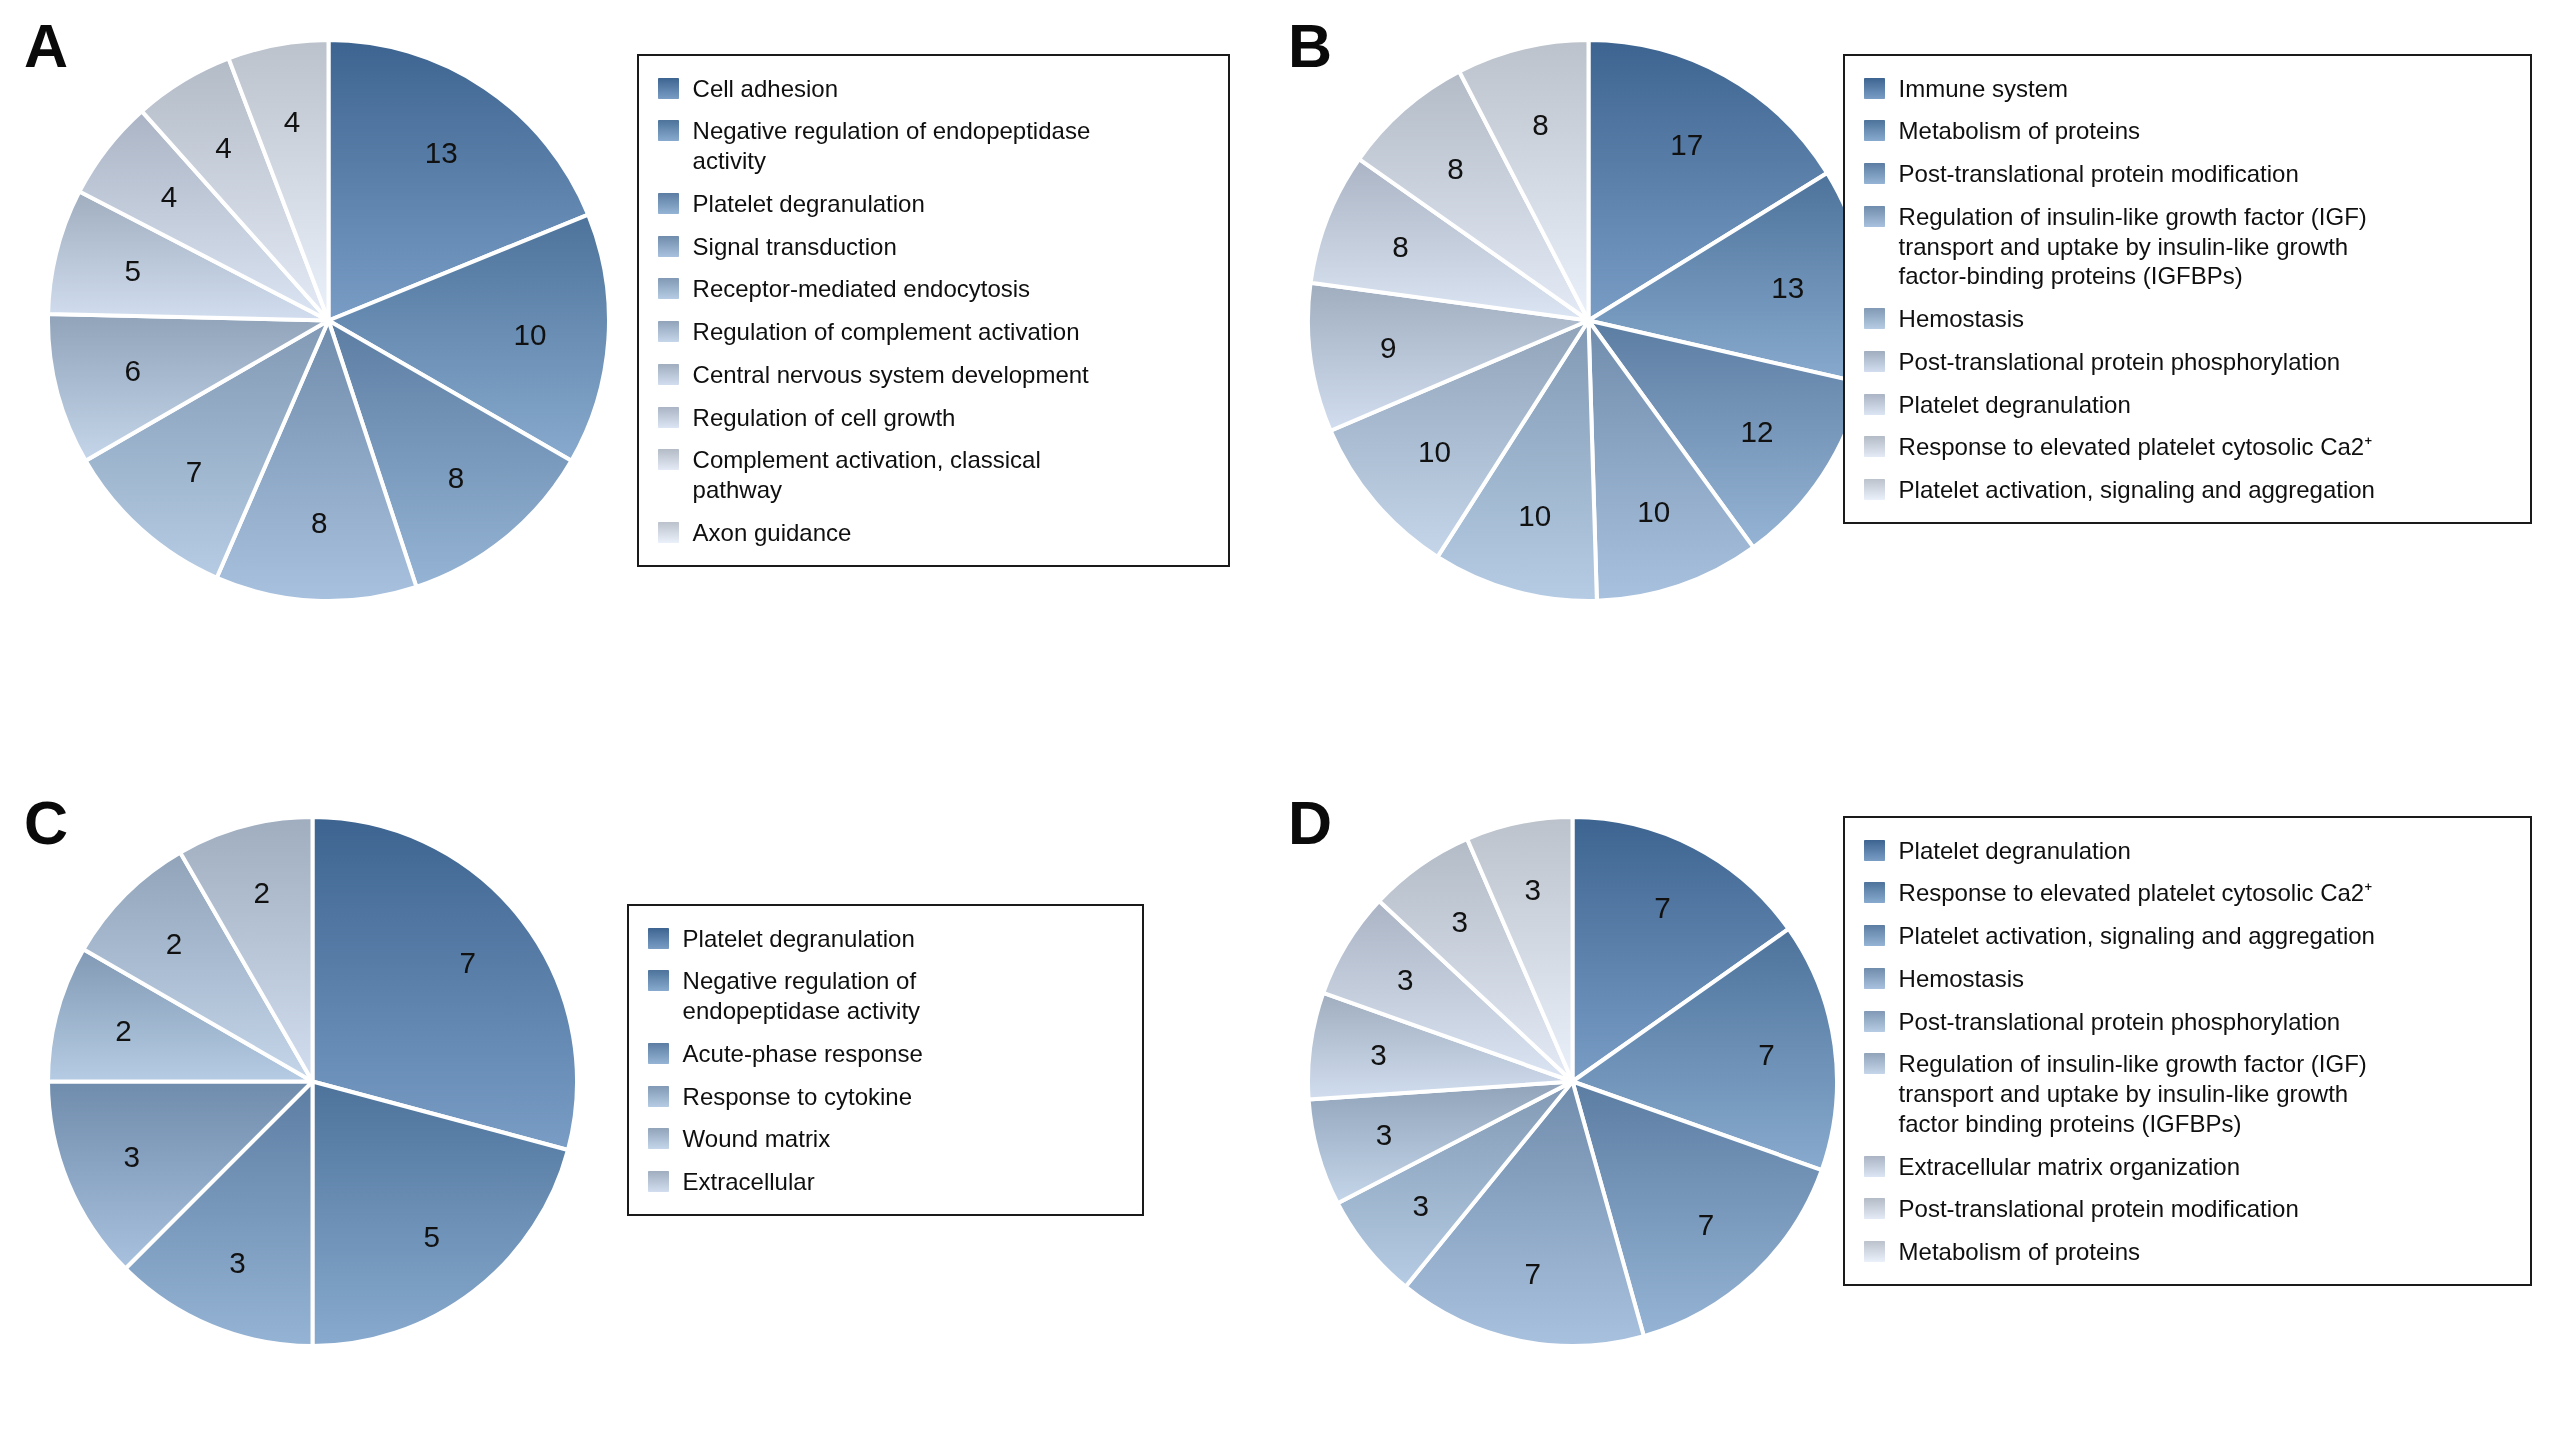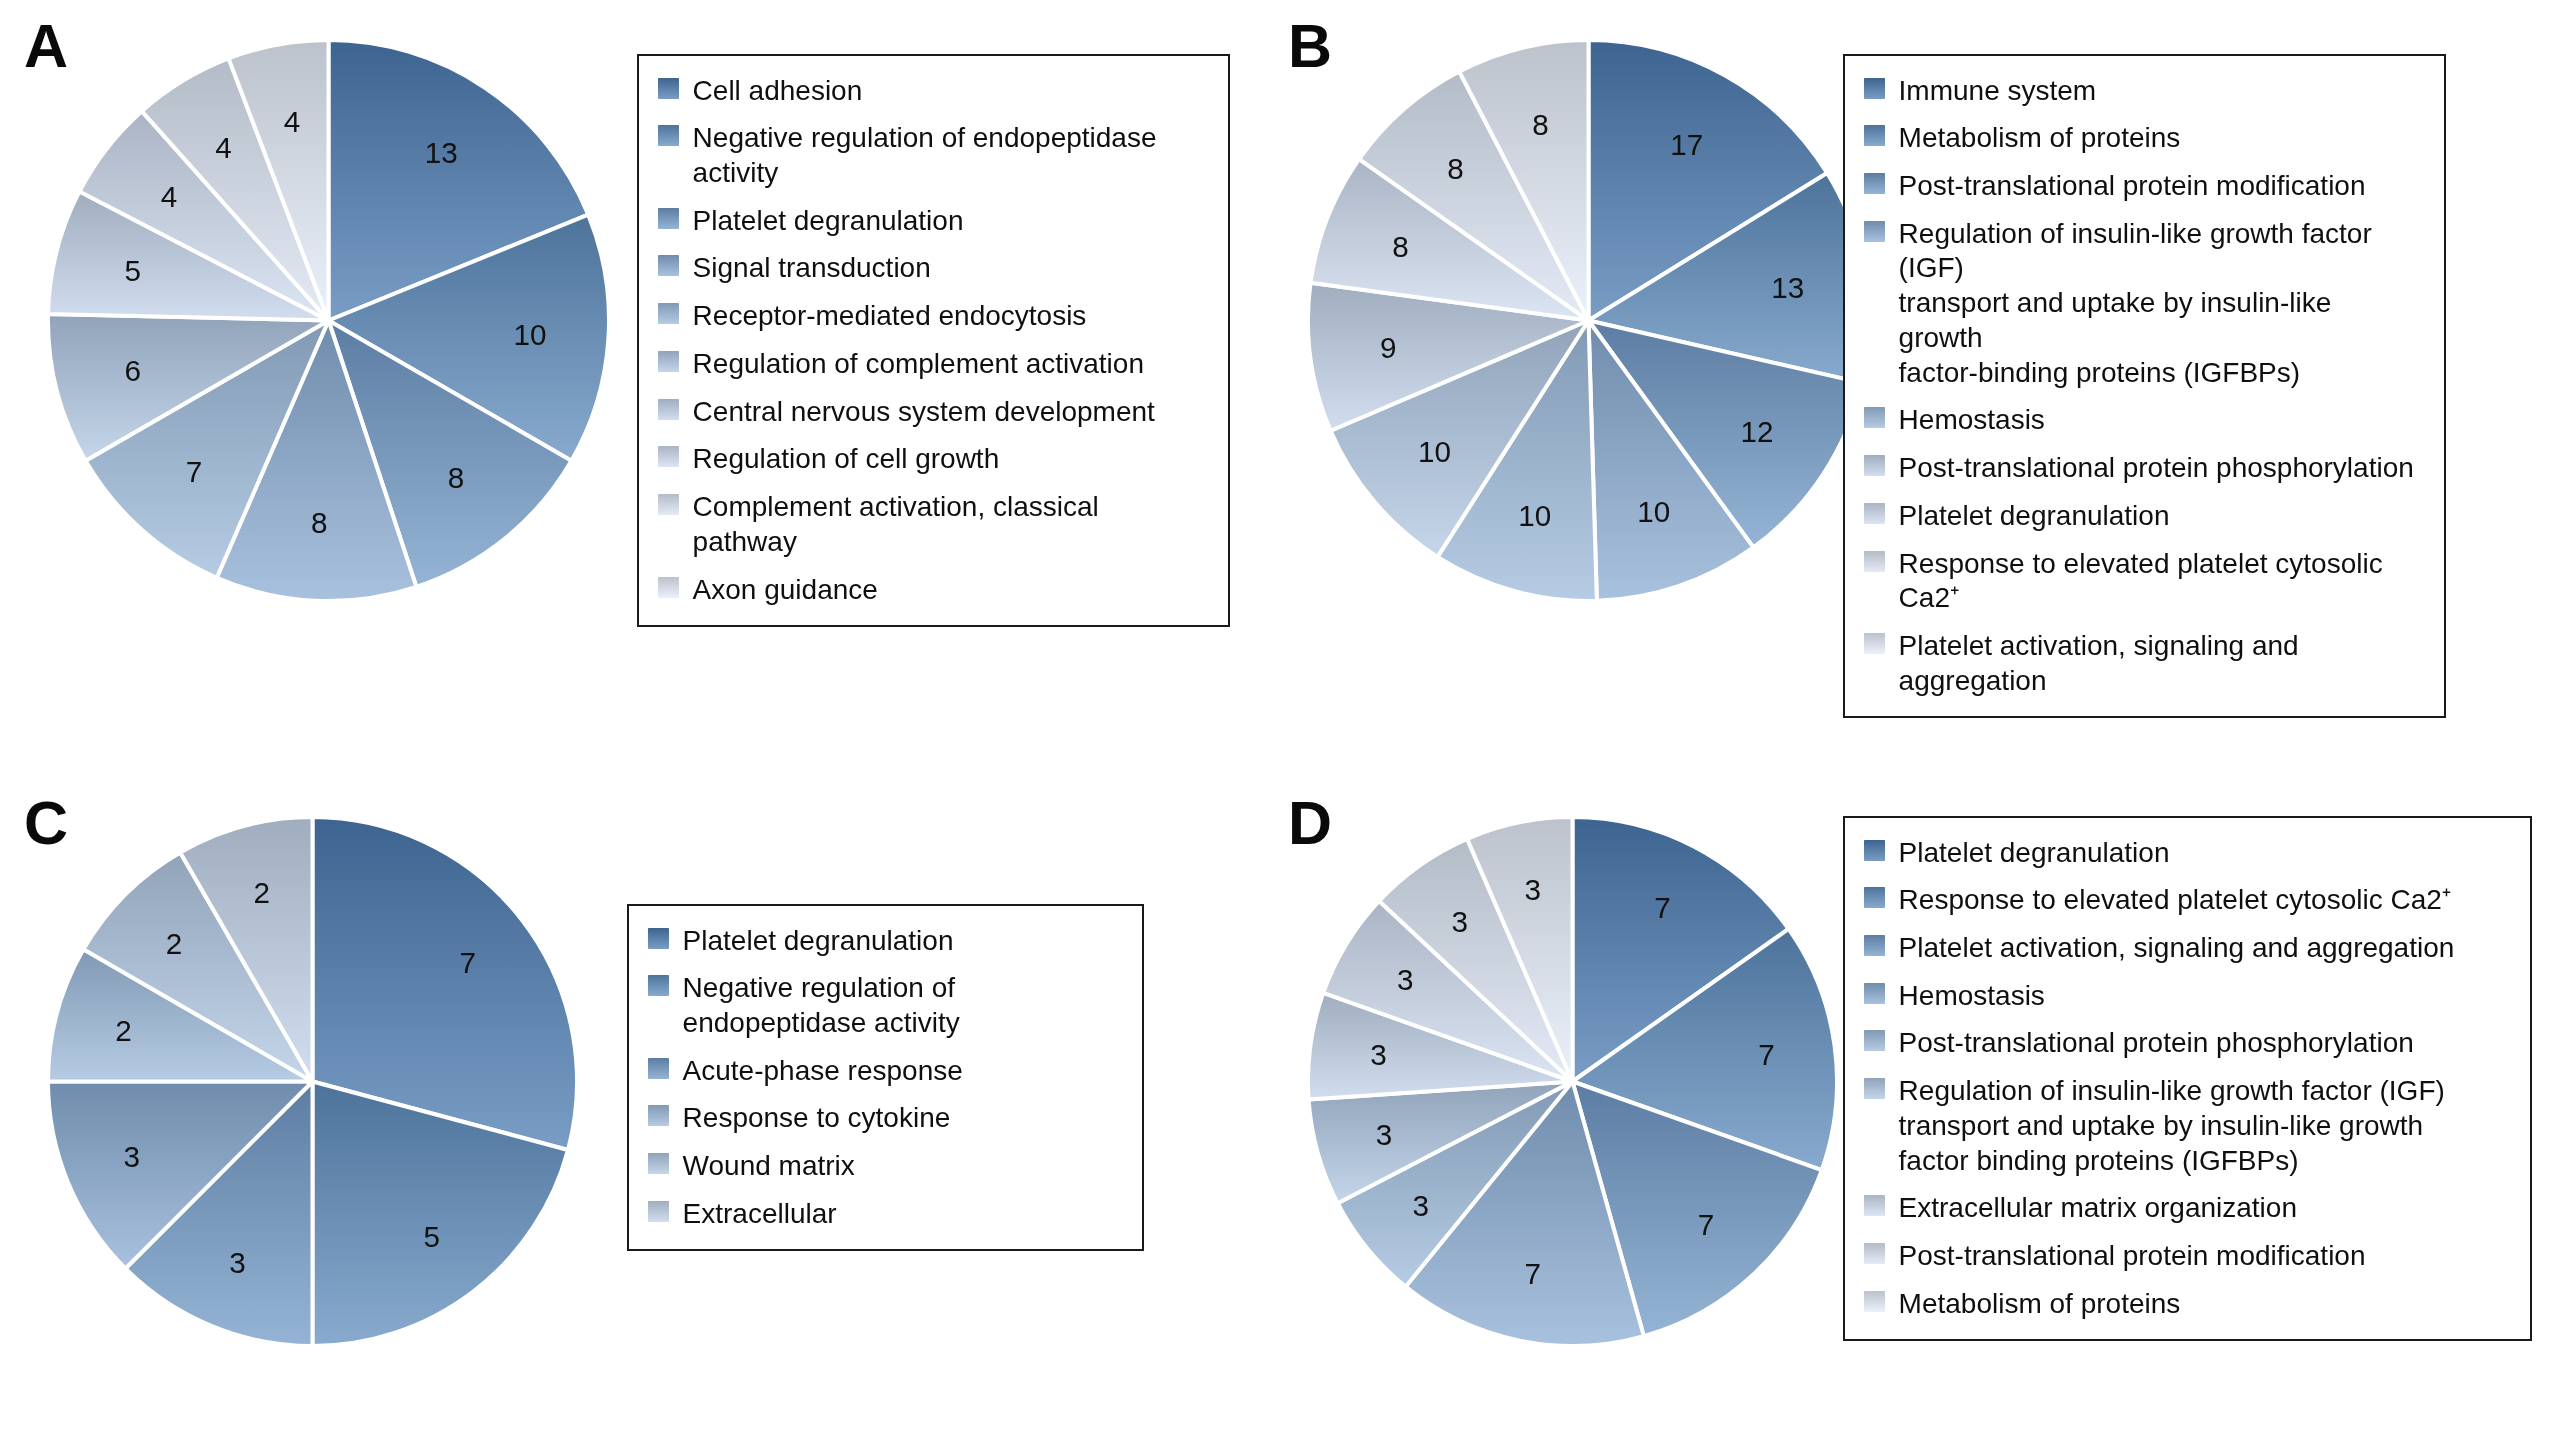--- a/index.html
+++ b/index.html
@@ -46,21 +46,21 @@
   .legend-item:last-child{margin-bottom:0;}
   .swatch{
     flex:0 0 auto;
     width:21px;height:21px;
     margin-top:4px;
     margin-right:13.6px;
     border-radius:0.8px;
   }
   .legend-label{
     font-family:"Liberation Sans", sans-serif;
-    font-size:28px;
+    font-size:24px;
     line-height:1.24;
     color:#0f0f0f;
     white-space:pre-line;
   }
 </style>
 </head>
 <body>
 
 <div class="panel">
   <div class="panel-letter" style="left:24px;top:16px;">A</div>
@@ -239,21 +239,21 @@
         <path d="M 350 350 L 28.16527960699227 487.5587610788733 A 350 350 0 0 1 3.167583381222812 303.0183569638206 Z" fill="url(#pie-b-g6)" stroke="#ffffff" stroke-width="5" stroke-linejoin="round"></path>
         <text x="100.28066003448046" y="383.82678298604924" class="slice-label">9</text>
         <path d="M 350 350 L 3.167583381222812 303.0183569638206 A 350 350 0 0 1 63.79821501744897 148.53402701001434 Z" fill="url(#pie-b-g7)" stroke="#ffffff" stroke-width="5" stroke-linejoin="round"></path>
         <text x="115.41981534166047" y="257.93406185966853" class="slice-label">8</text>
         <path d="M 350 350 L 63.79821501744897 148.53402701001434 A 350 350 0 0 1 188.77514234227857 39.34497384840614 Z" fill="url(#pie-b-g8)" stroke="#ffffff" stroke-width="5" stroke-linejoin="round"></path>
         <text x="184.1994410631924" y="160.22599056709007" class="slice-label">8</text>
         <path d="M 350 350 L 188.77514234227857 39.34497384840614 A 350 350 0 0 1 349.99999999999994 0 Z" fill="url(#pie-b-g9)" stroke="#ffffff" stroke-width="5" stroke-linejoin="round"></path>
         <text x="290.25574481569447" y="105.18451035019746" class="slice-label">8</text>
       </svg>
     </div>
-  <div class="legend" id="legend-b" style="left:1843px;top:54px;width:603px;">
+  <div class="legend" id="legend-b" style="left:1843px;top:54px;width:689px;">
     <div class="legend-list">
         <div class="legend-item">
           <span class="swatch" style="background: linear-gradient(rgb(61, 100, 144), rgb(121, 157, 197));"></span>
           <span class="legend-label">Immune system</span>
         </div>
         <div class="legend-item">
           <span class="swatch" style="background: linear-gradient(rgb(77, 115, 155), rgb(136, 170, 206));"></span>
           <span class="legend-label">Metabolism of proteins</span>
         </div>
         <div class="legend-item">

